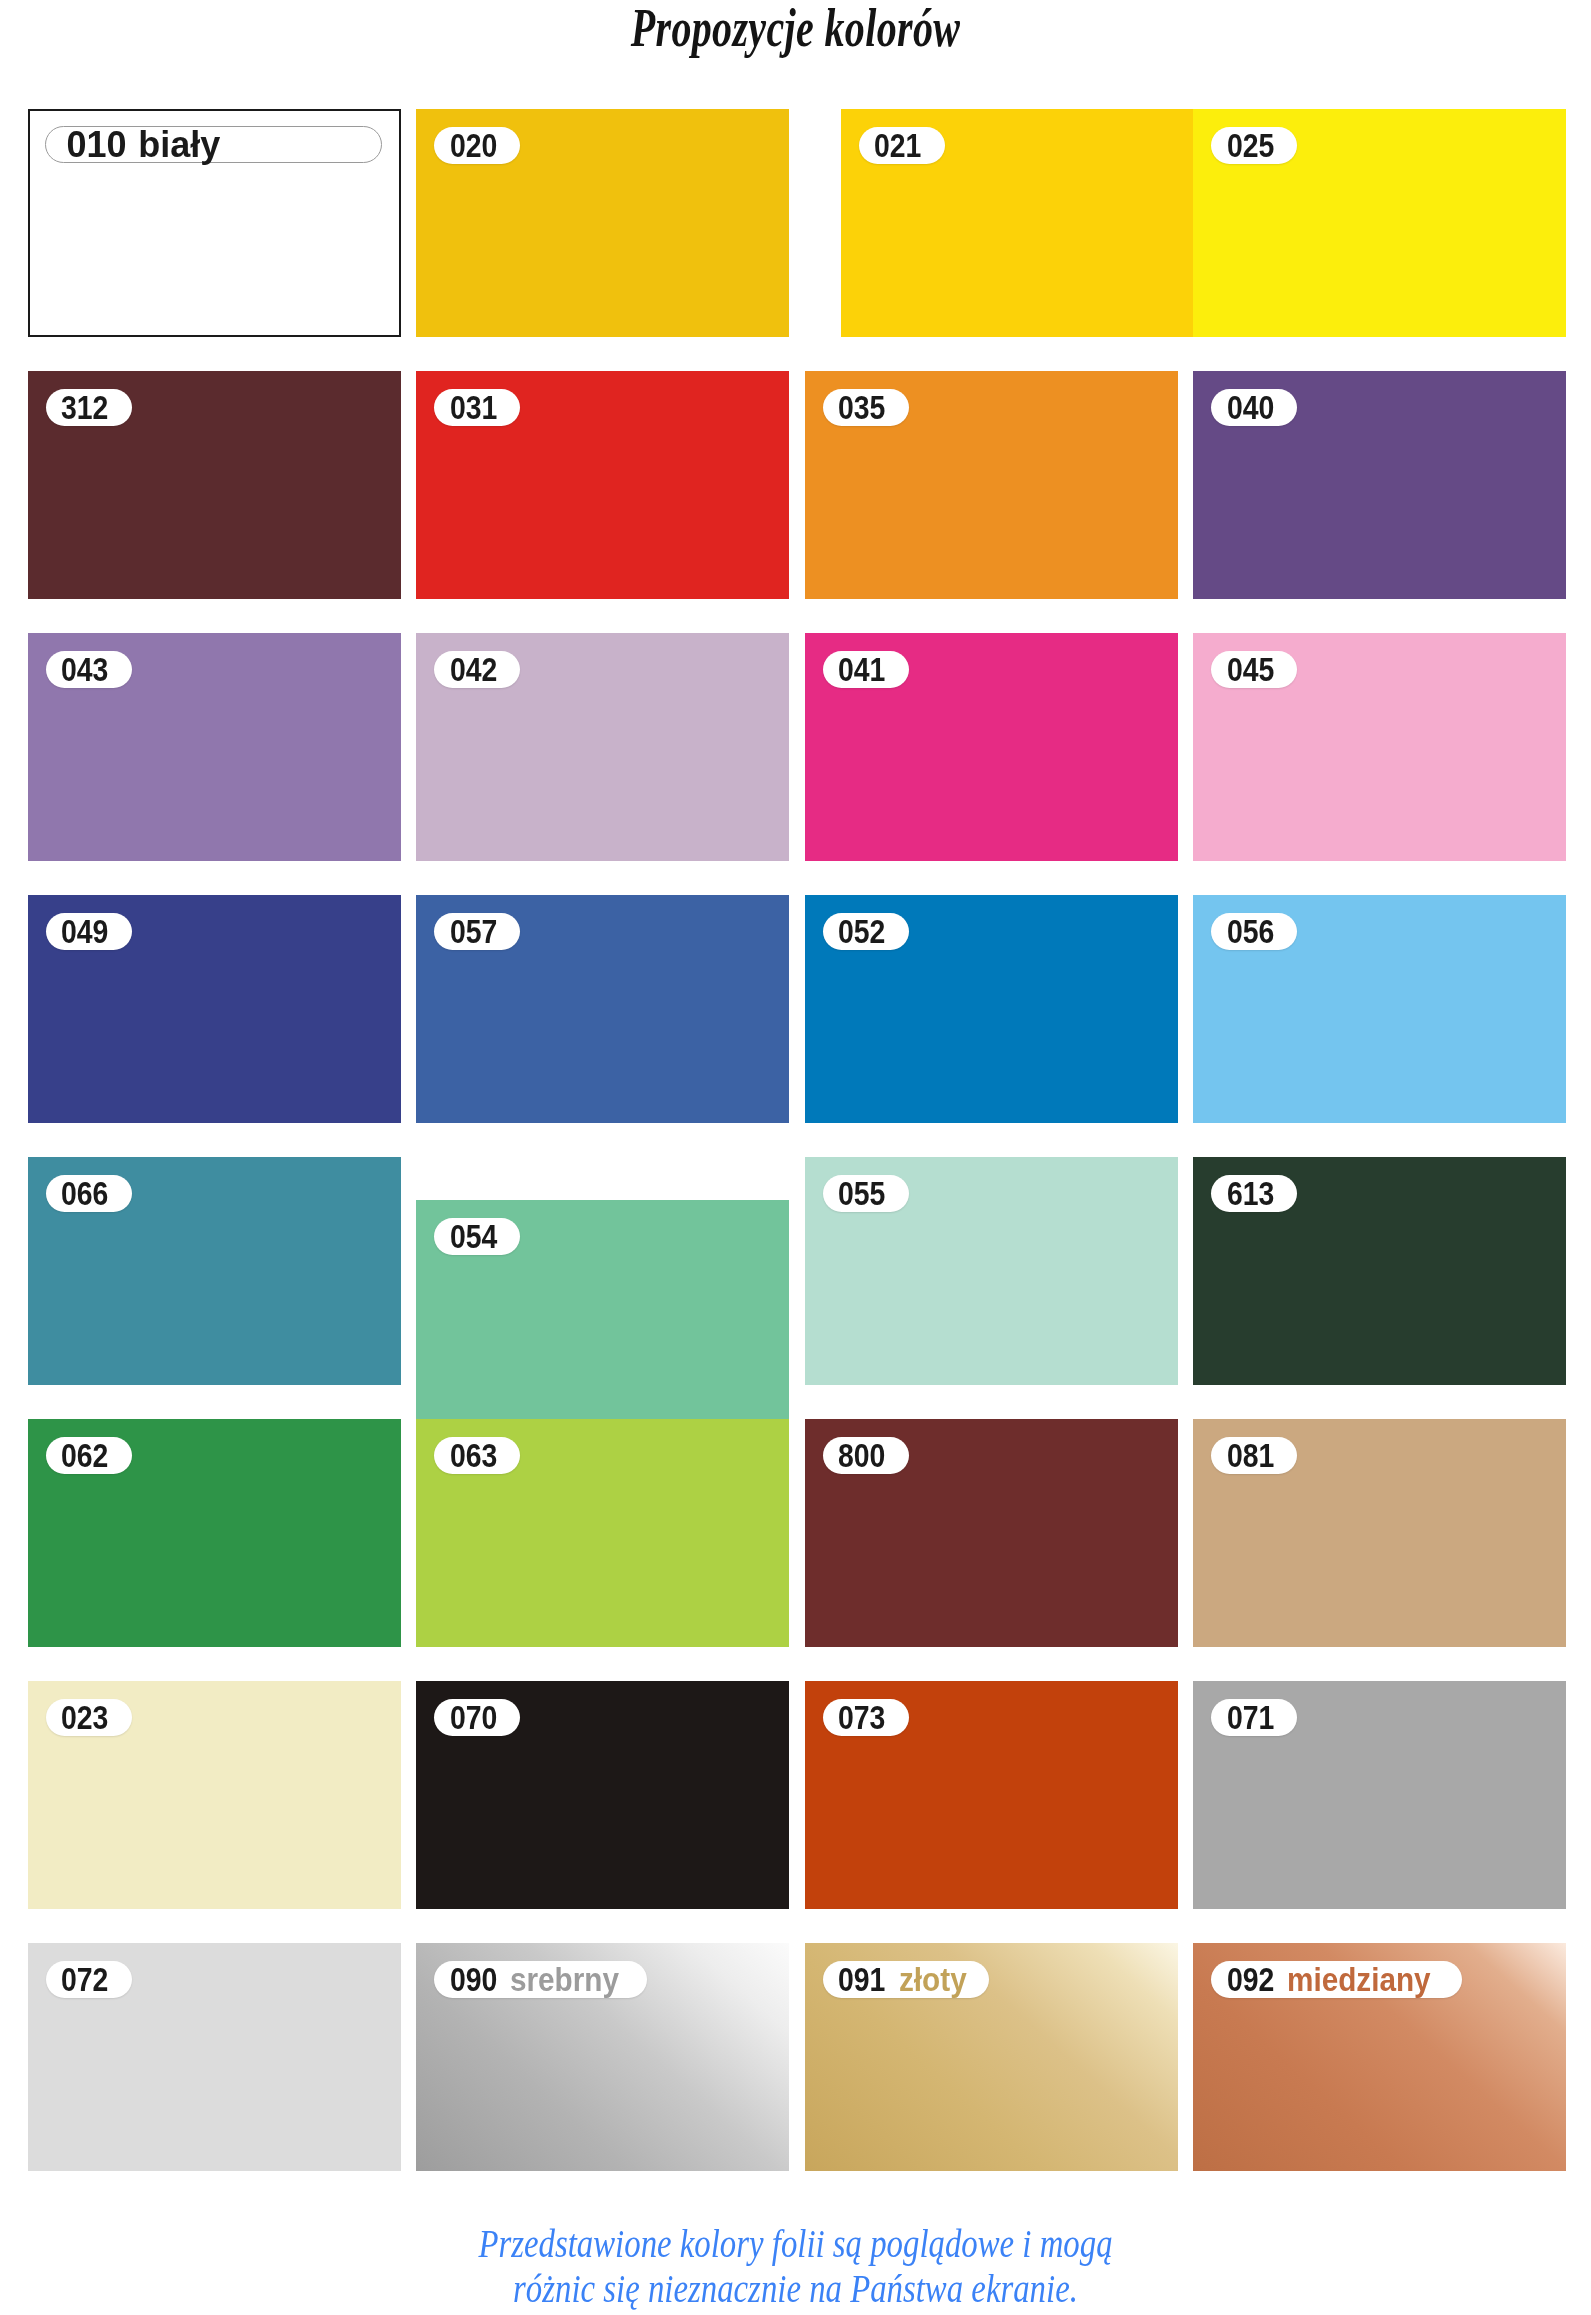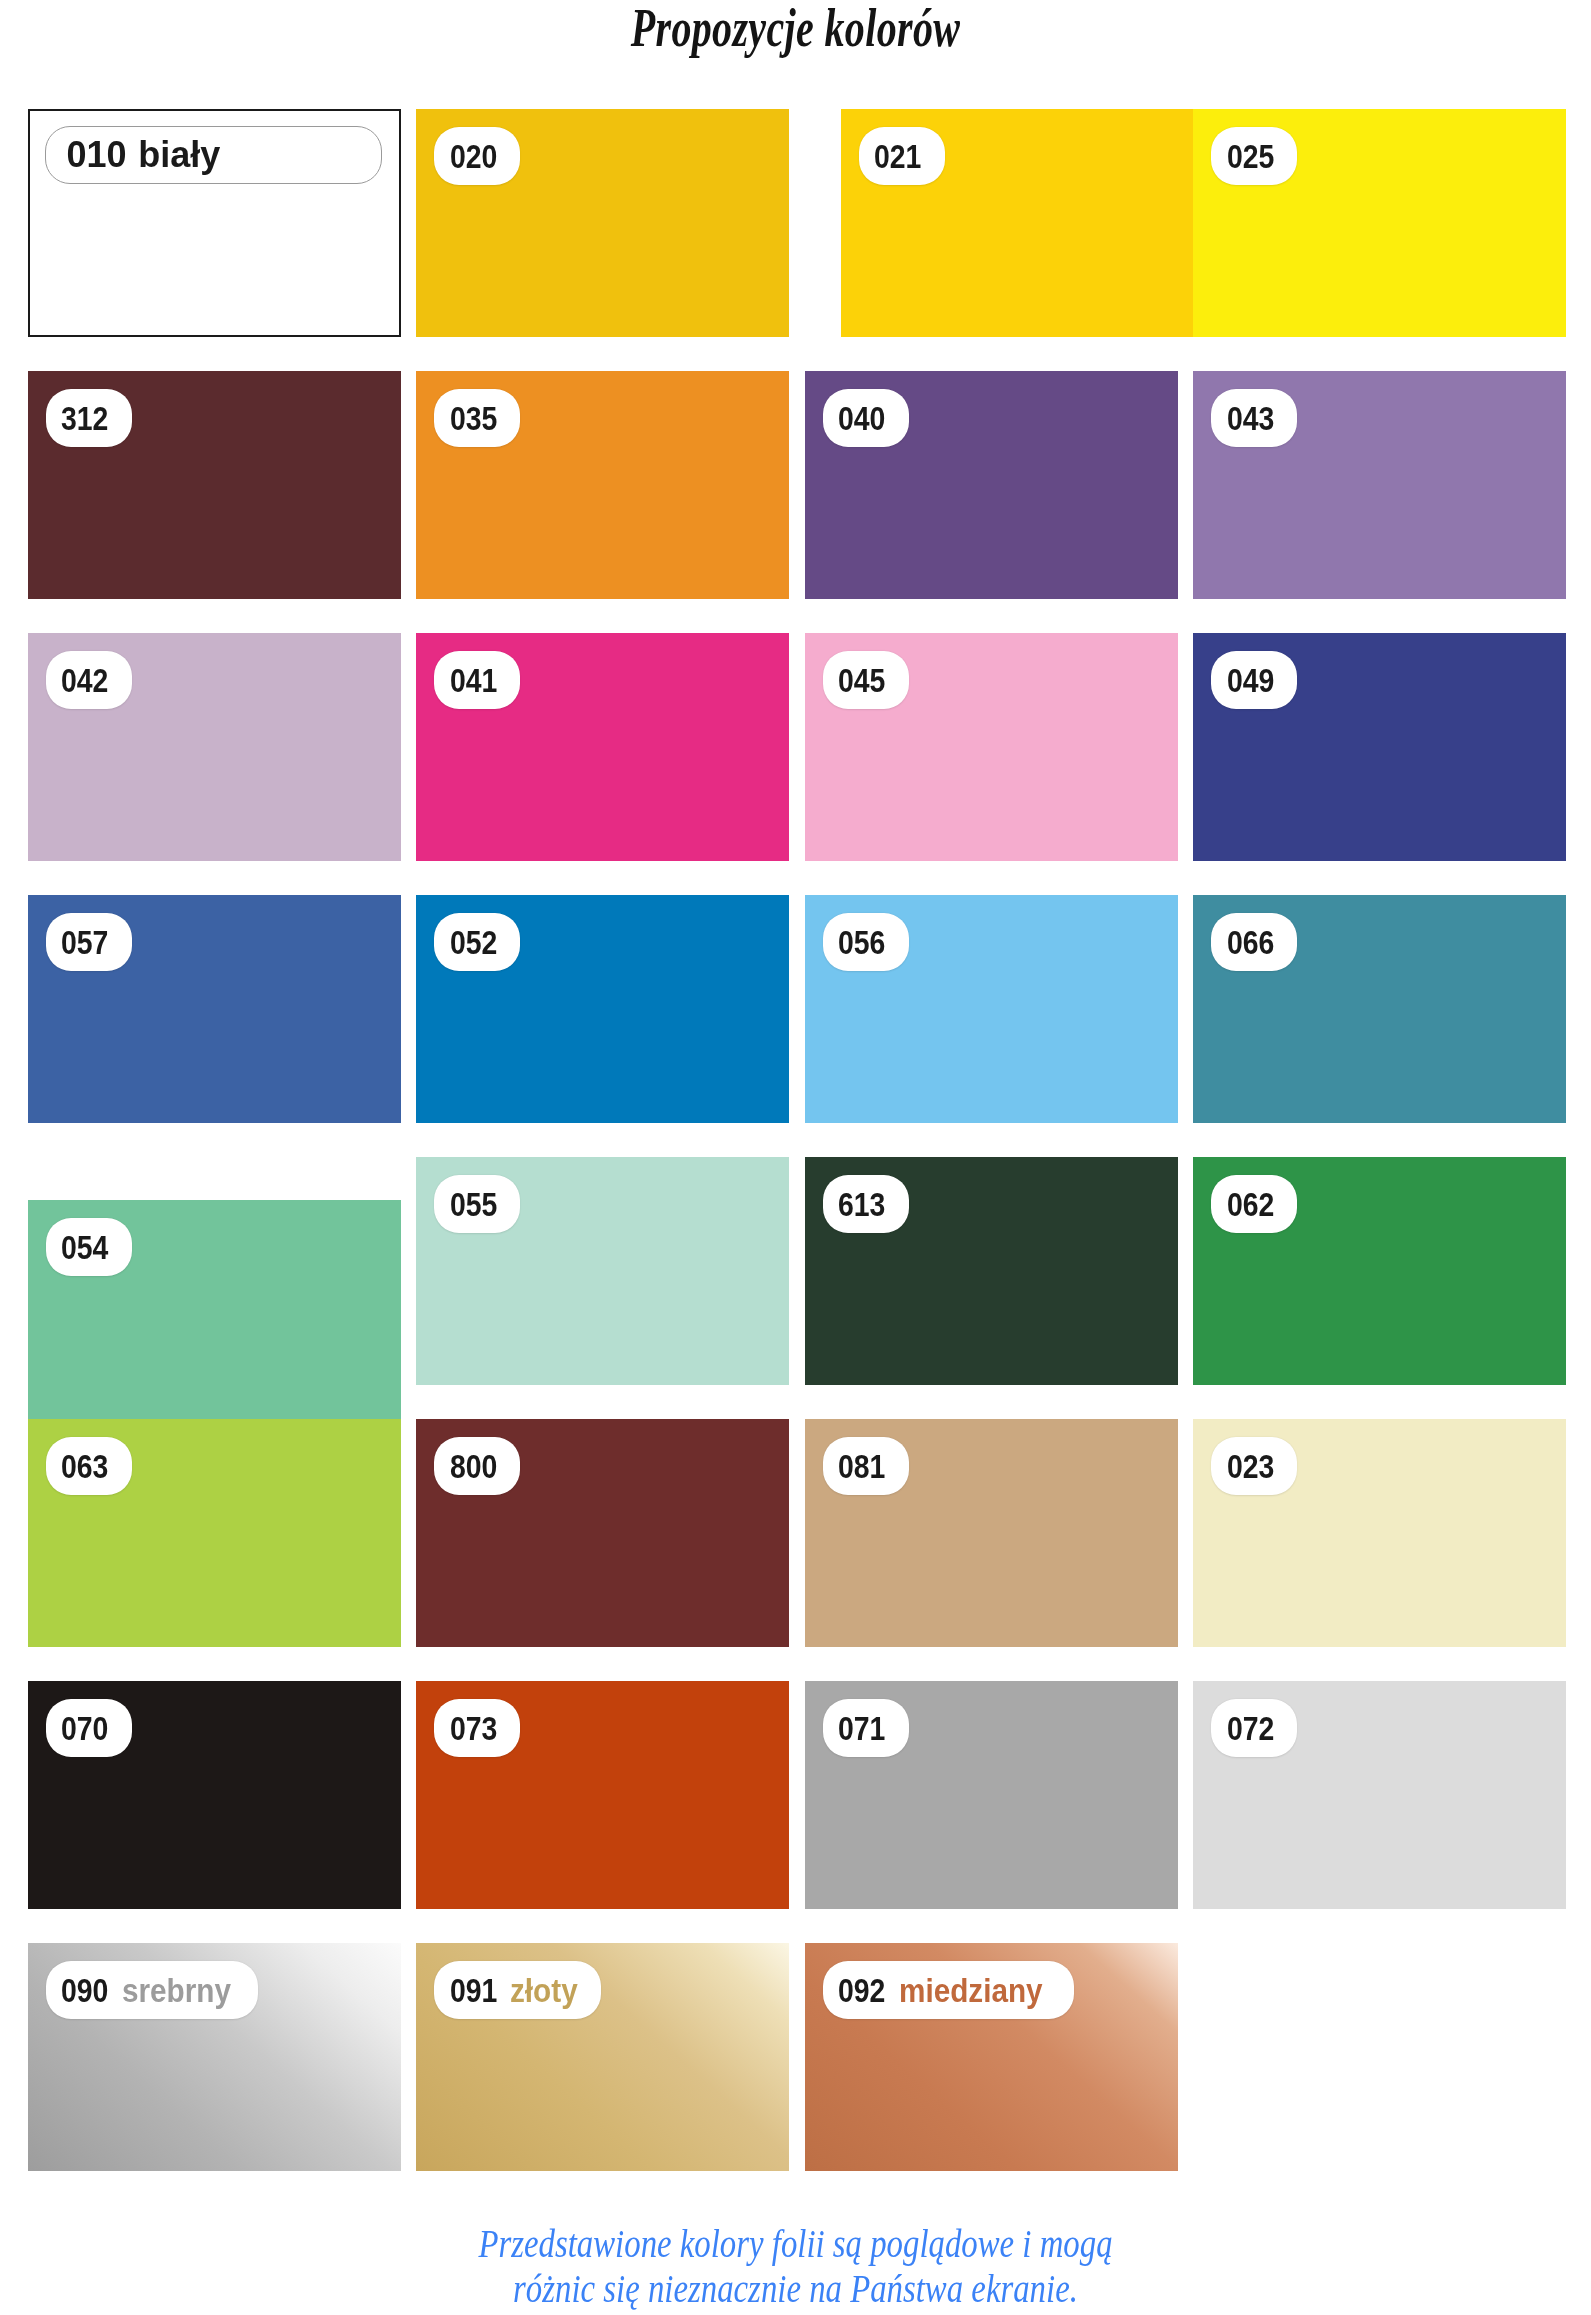--- a/index.html
+++ b/index.html
@@ -56,21 +56,21 @@
     overflow: visible;
   }
   .swatch.bordered {
     border: 2.7px solid #1a1a1a;
   }
 
   .swatch-label {
     position: absolute;
     left: 18px;
     top: 18px;
-    height: 58px;
+    height: 37px;
     min-width: 51px;
     box-sizing: border-box;
     background: #ffffff;
     border-radius: 25px;
     padding: 0 15.4px;
     display: flex;
     align-items: center;
     justify-content: flex-start;
     white-space: nowrap;
     box-shadow: 0 0.9px 1.8px rgba(0,0,0,0.10);
@@ -160,20 +160,25 @@
     <div class="swatch" style="background: rgb(252, 238, 12);">
       <div class="swatch-label">
         <span class="code">025</span>
       </div>
     </div>
     <div class="swatch" style="background: rgb(91, 43, 46);">
       <div class="swatch-label">
         <span class="code">312</span>
       </div>
     </div>
+    <div class="swatch" style="background: rgb(224, 36, 32);">
+      <div class="swatch-label">
+        <span class="code">031</span>
+      </div>
+    </div>
     <div class="swatch" style="background: rgb(237, 144, 34);">
       <div class="swatch-label">
         <span class="code">035</span>
       </div>
     </div>
     <div class="swatch" style="background: rgb(101, 74, 134);">
       <div class="swatch-label">
         <span class="code">040</span>
       </div>
     </div>

